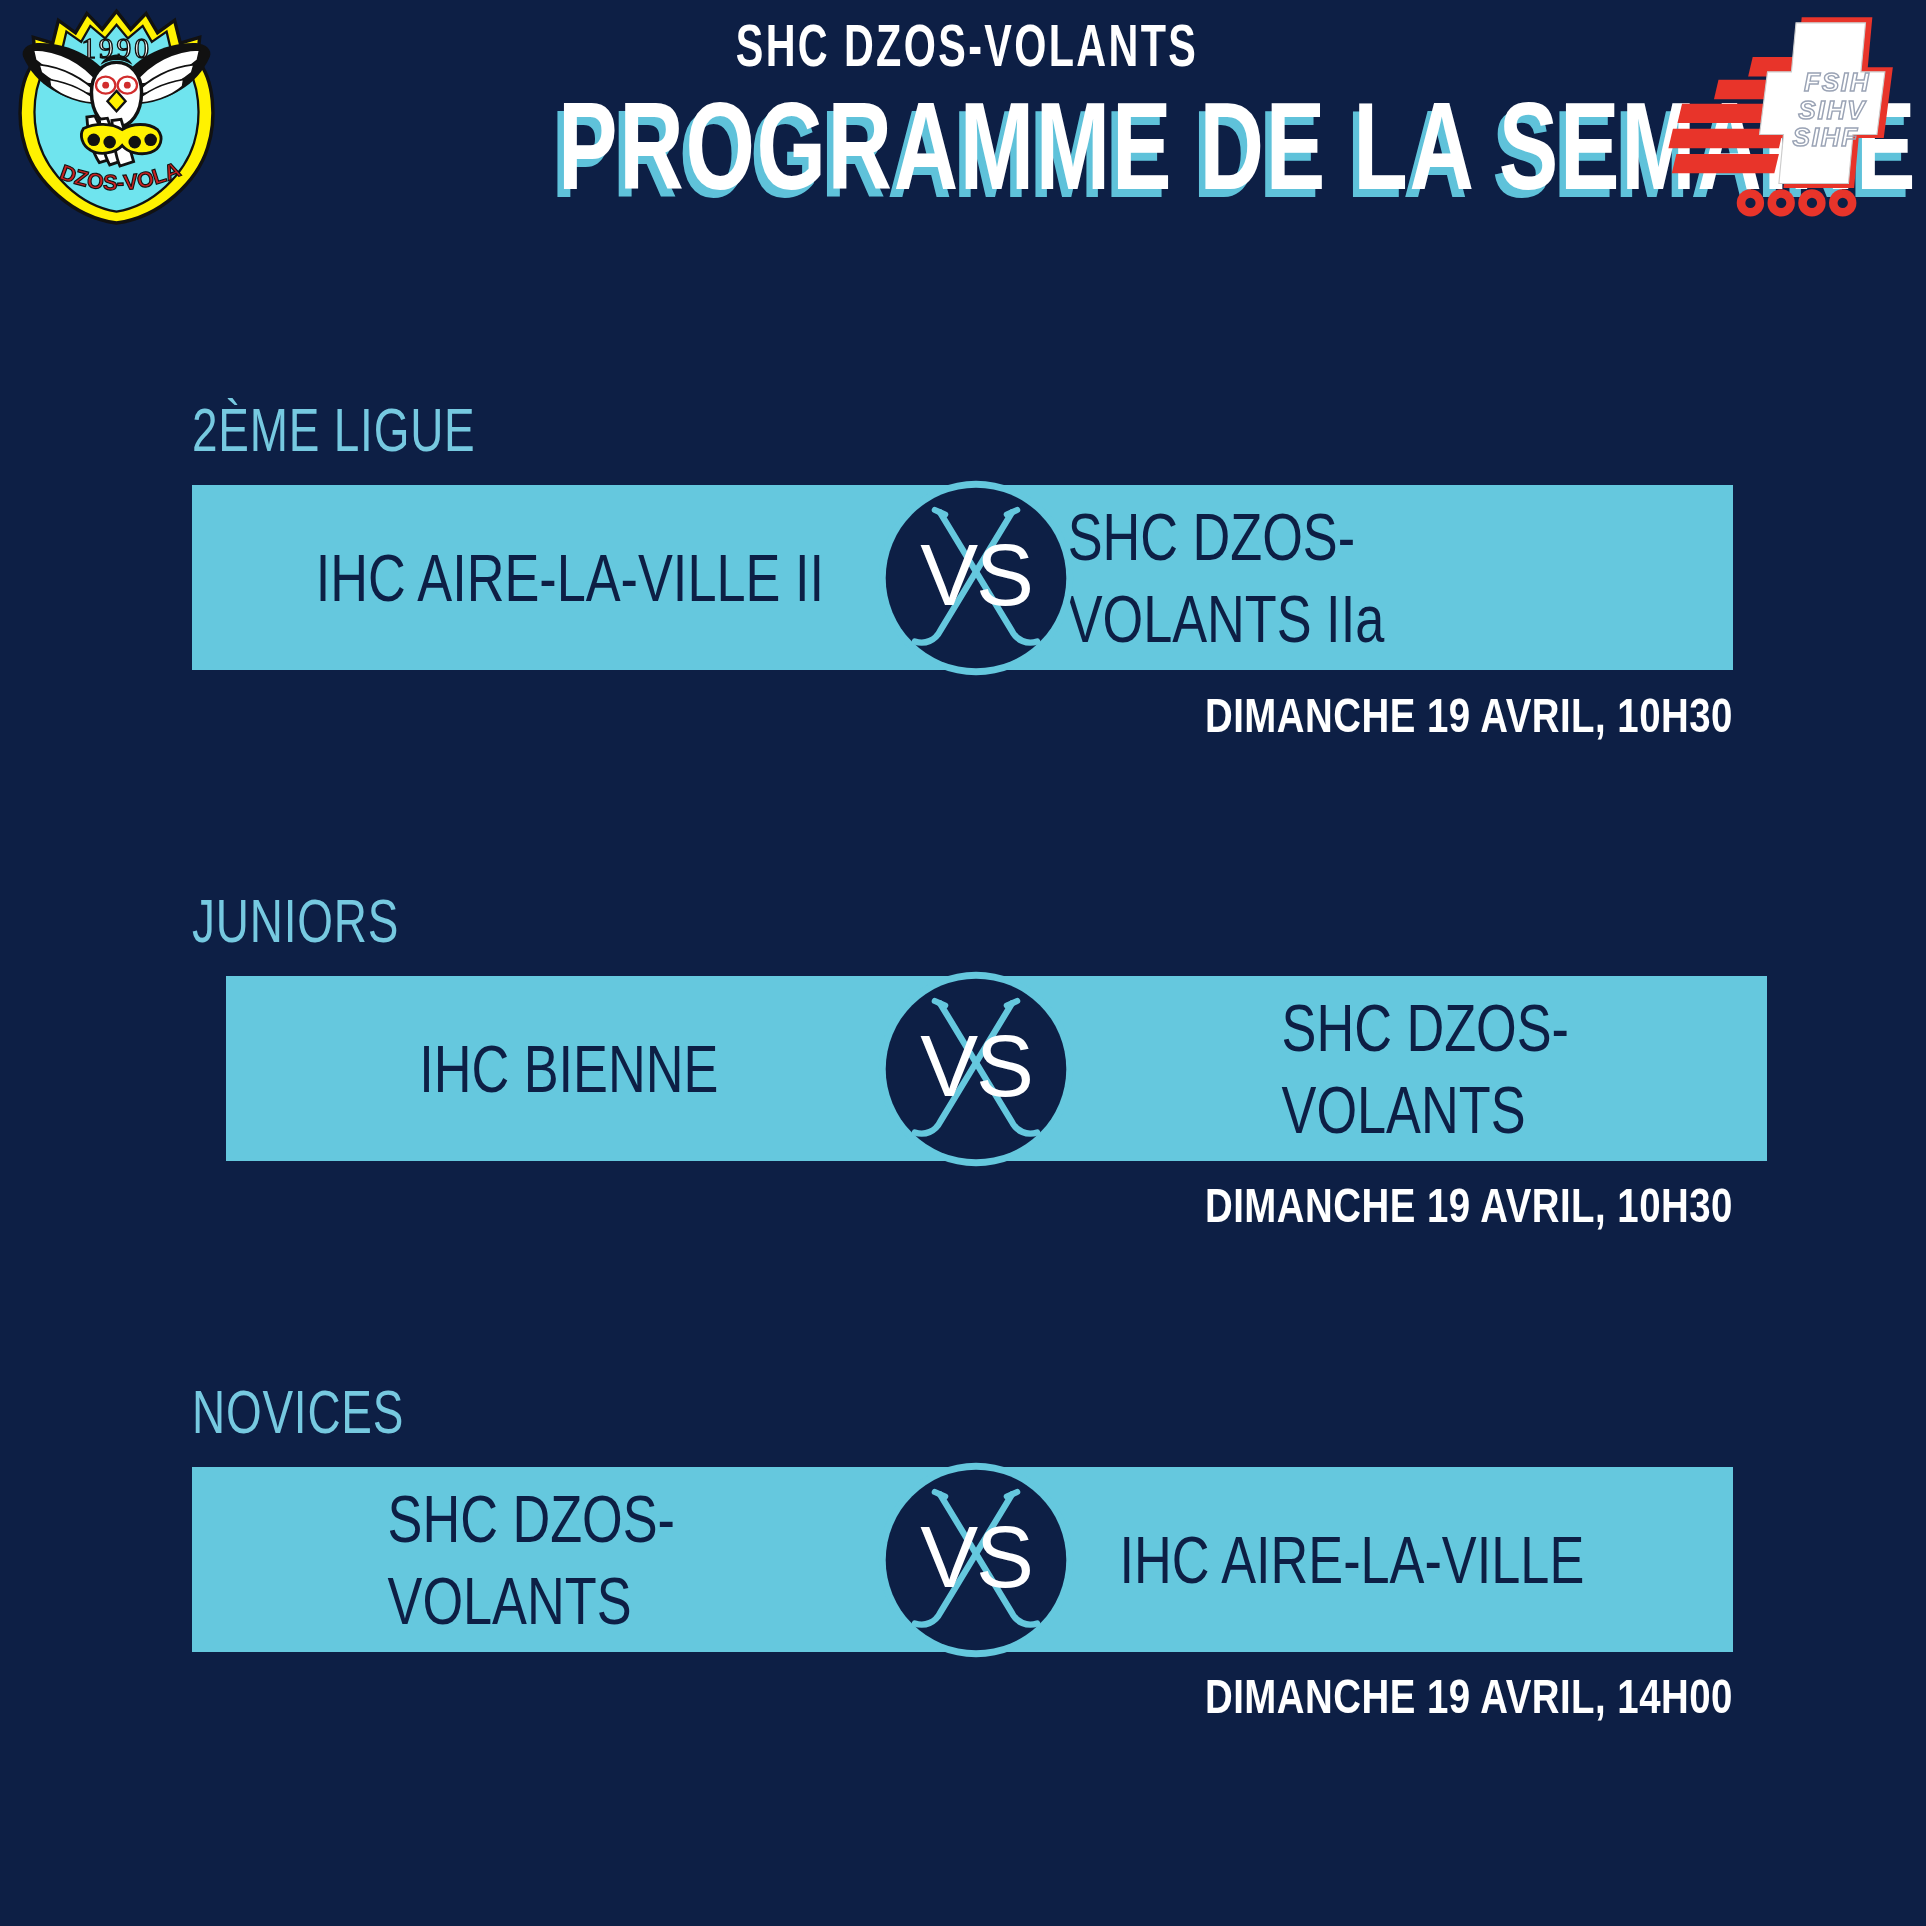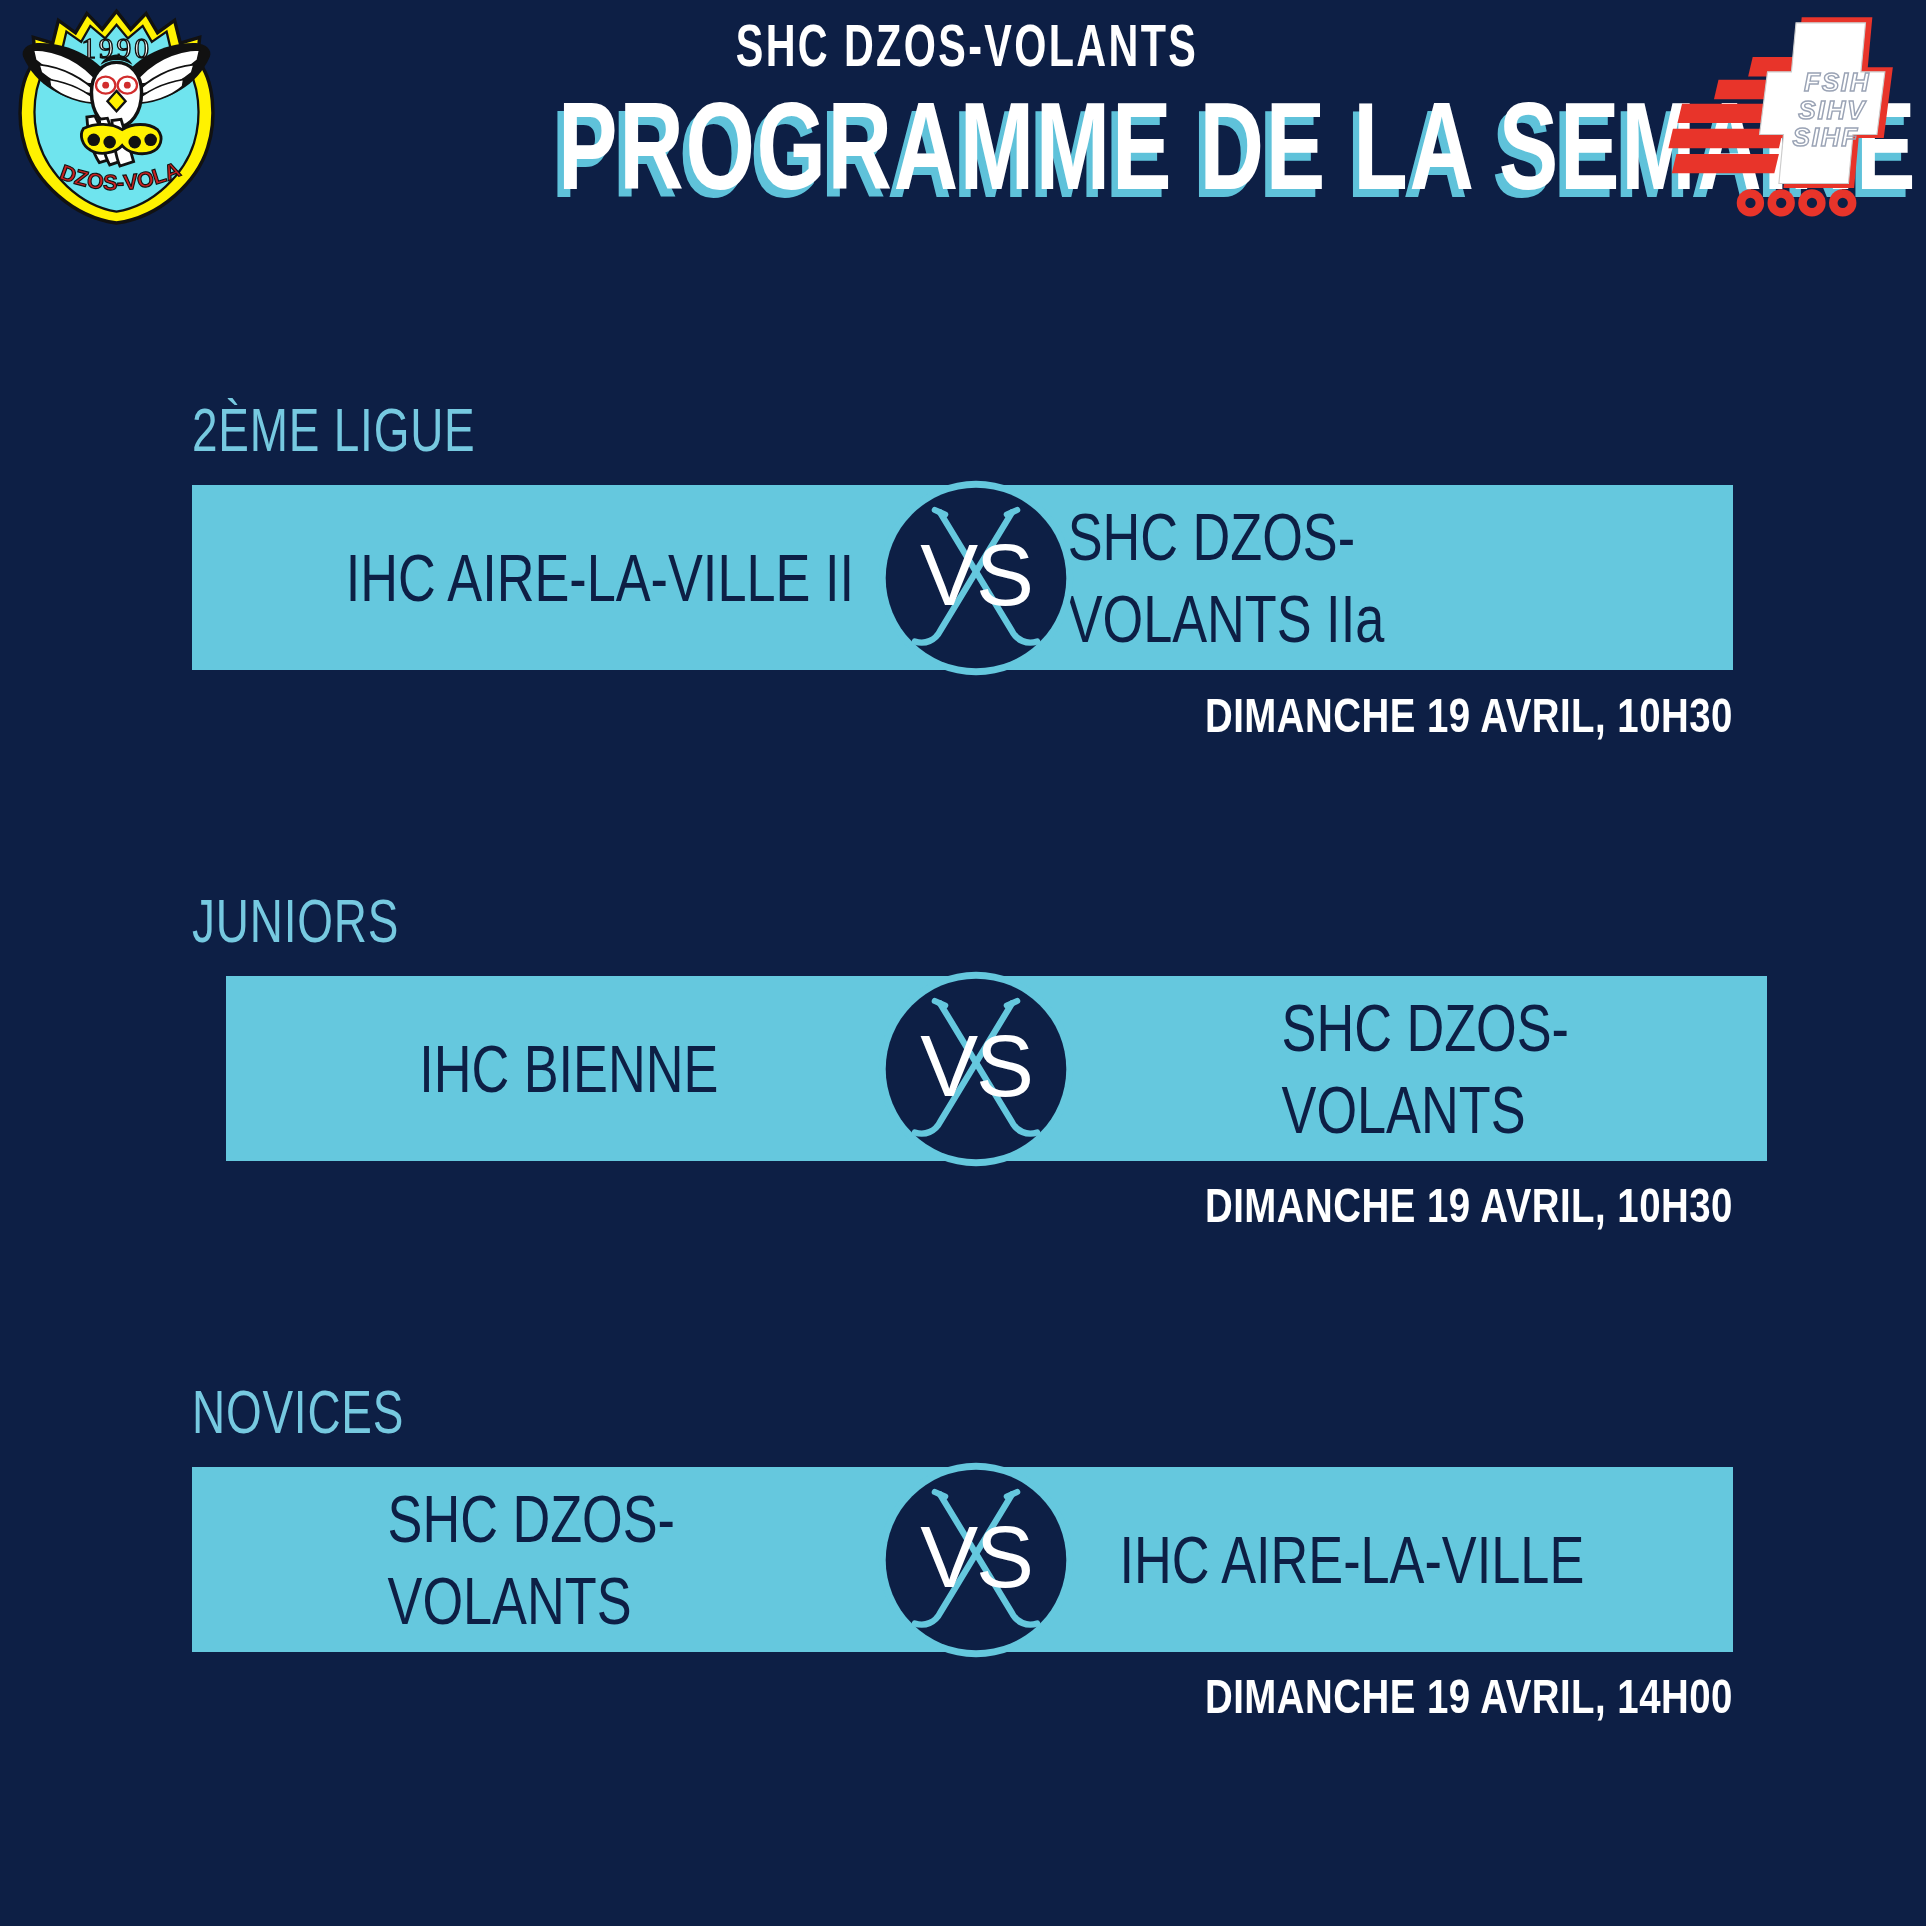--- a/index.html
+++ b/index.html
@@ -76,21 +76,21 @@
     line-height:1.22;
     letter-spacing:0px;
     box-sizing:border-box;
   }
   .side .txt{
     display:block;
     transform:scaleX(0.78);
     transform-origin:center center;
     white-space:pre-line;
   }
-  .side.left{justify-content:flex-end;padding-left:23px;}
+  .side.left{justify-content:center;padding-left:23px;}
   .side.left.centered{justify-content:center;padding-left:0;padding-right:86px;}
   .side.right{justify-content:center;padding-left:86px;}
   .side.right.lead{justify-content:flex-start;padding-left:97px;}
 
   .vs-badge{
     position:absolute;
     width:200px;height:200px;text-align:right;
   }
   .vs-badge svg{width:100%;height:100%;display:block;}
 

